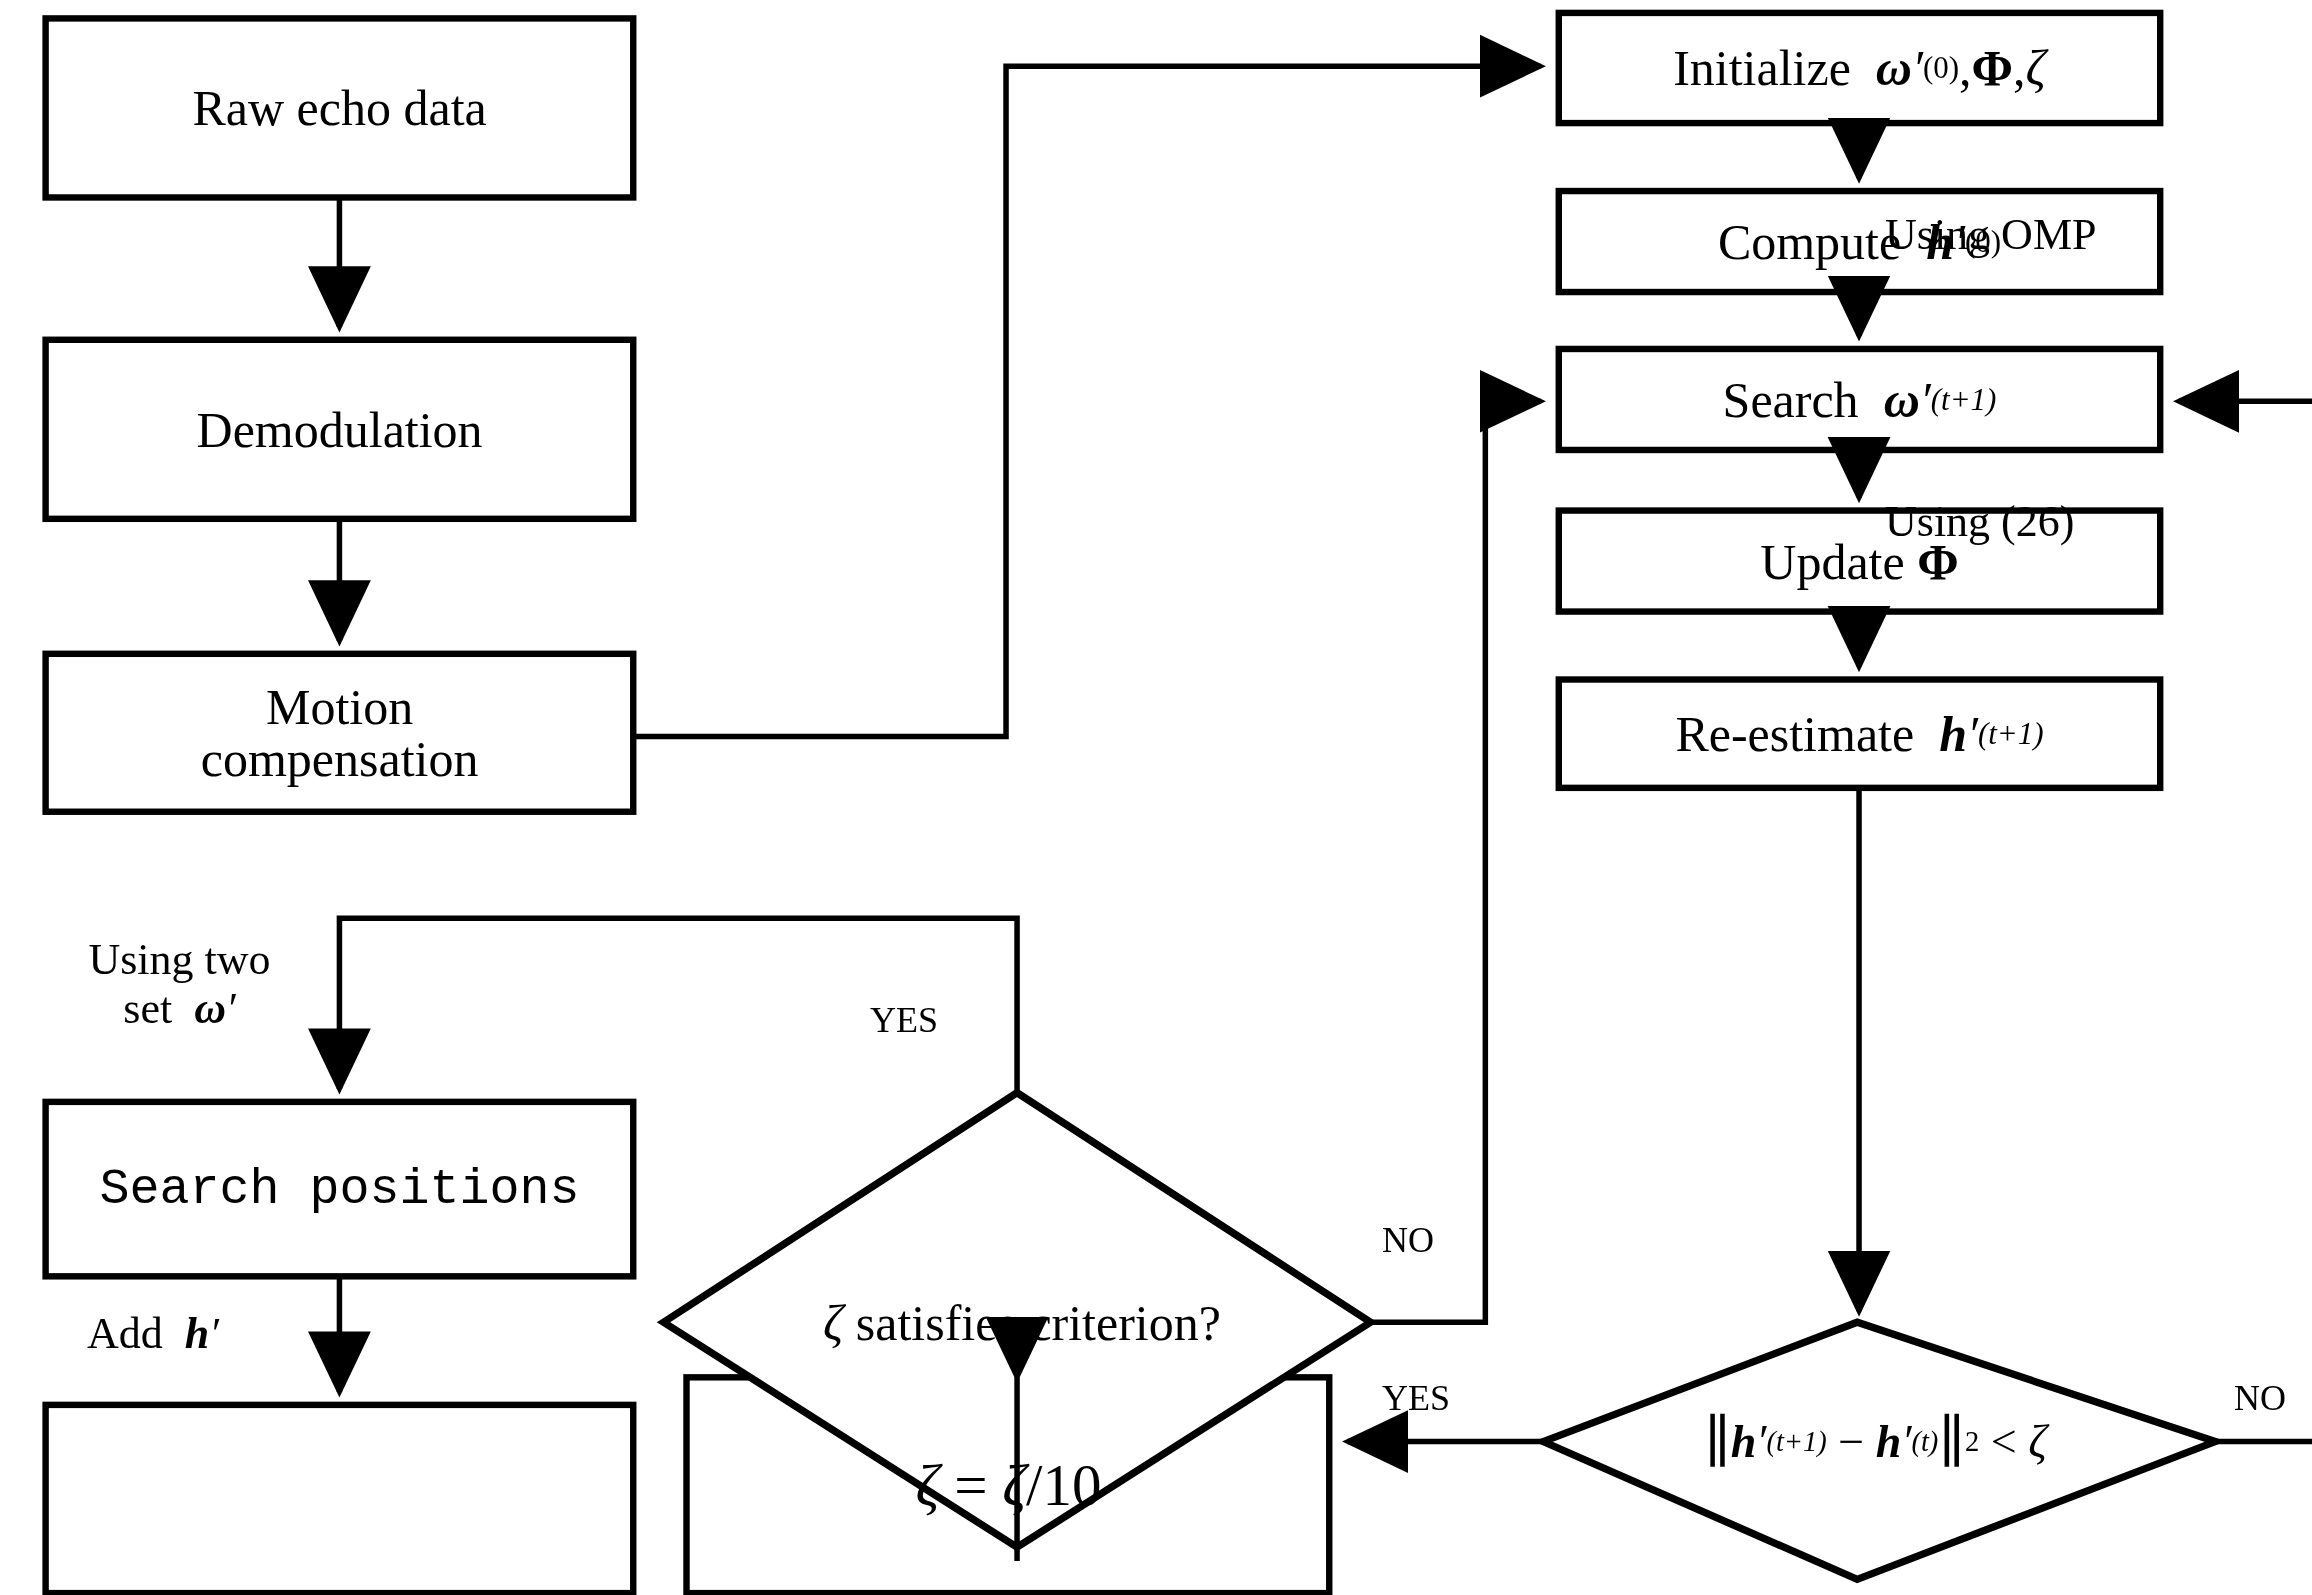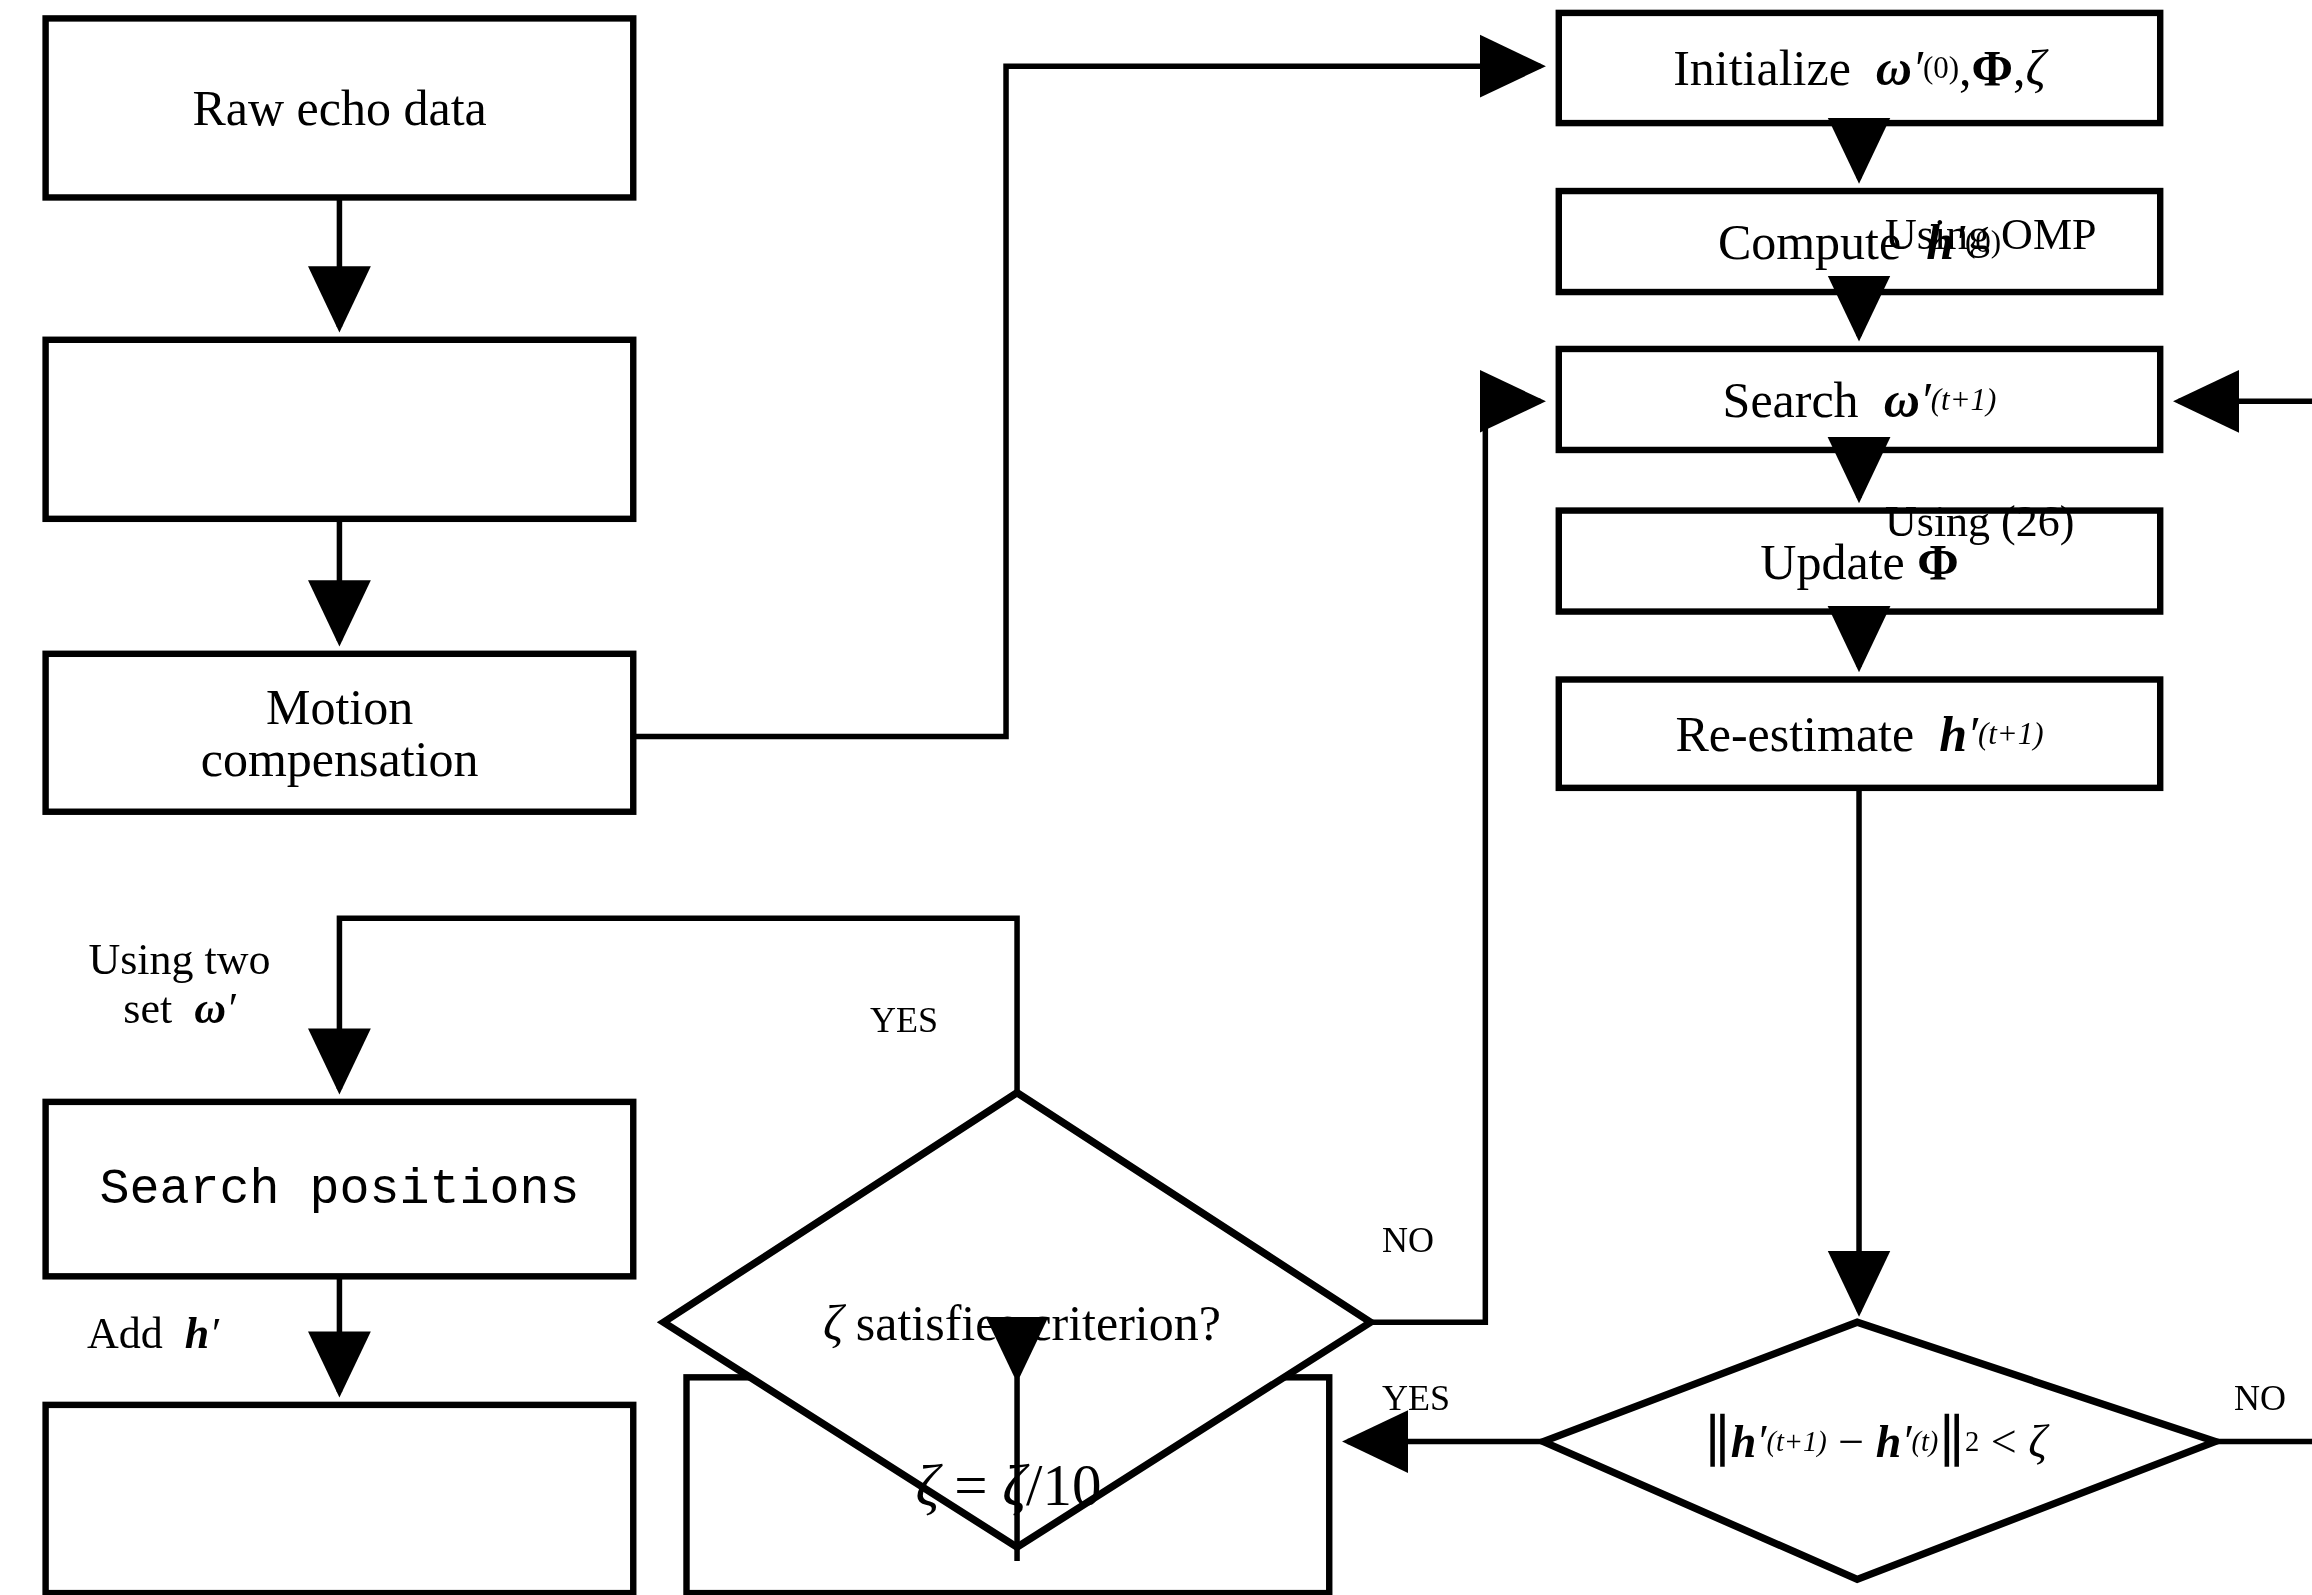--- a/index.html
+++ b/index.html
@@ -102,20 +102,23 @@
       <path d="M1075,1190 L1075,1000 L337,1000 L337,1186" marker-end="url(#ahb)"></path>
 
       <line x1="337" y1="1390" x2="337" y2="1516" marker-end="url(#ahb)"></line>
     </g>
   </svg>
 
   <div class="boxtext" style="left:15.6px;top:18.4px;width:588px;height:179px;">
     <span>Raw echo data</span>
   </div>
 
+  <div class="boxtext" style="left:15.6px;top:340px;width:588px;height:179px;">
+    <span>Demodulation</span>
+  </div>
 
   <div class="boxtext two-line" style="left:15.6px;top:654px;width:588px;height:158px;flex-direction:column;">
     <span>Motion</span>
     <span>compensation</span>
   </div>
 
   <div class="boxtext" style="left:15.6px;top:1102px;width:588px;height:174px;font-family:Liberation Mono, monospace;">
     <span>Search positions</span>
   </div>
 

